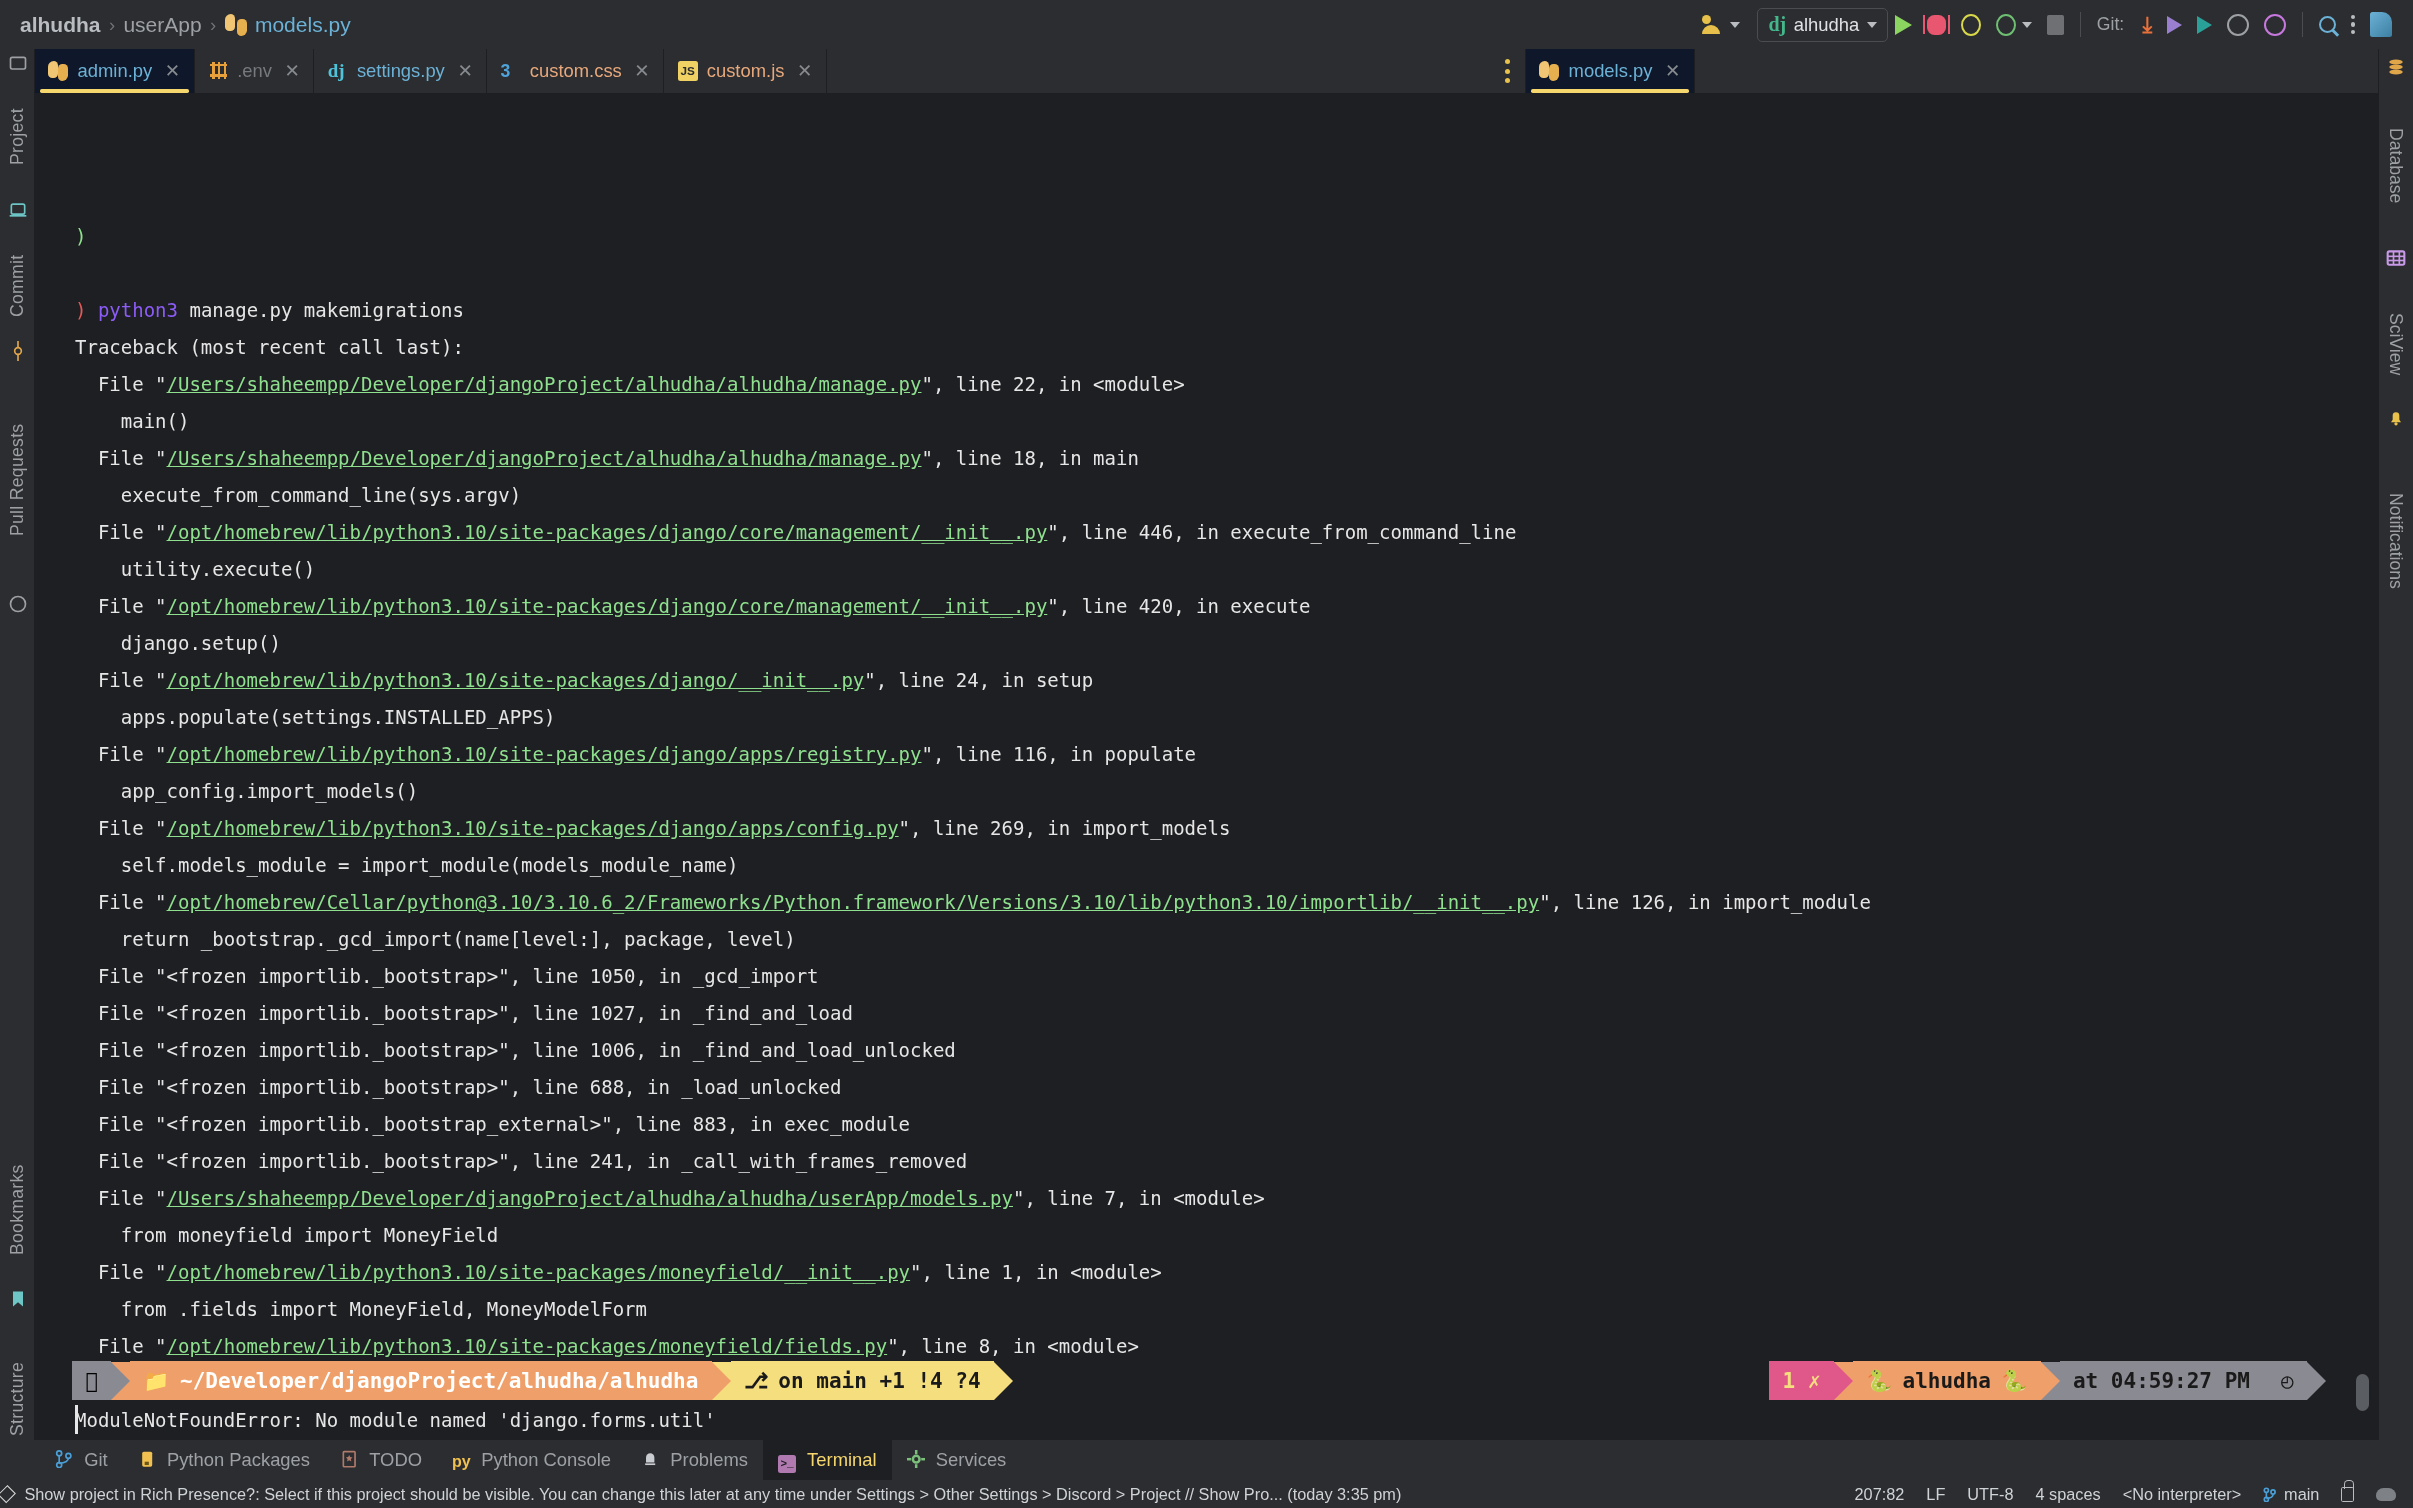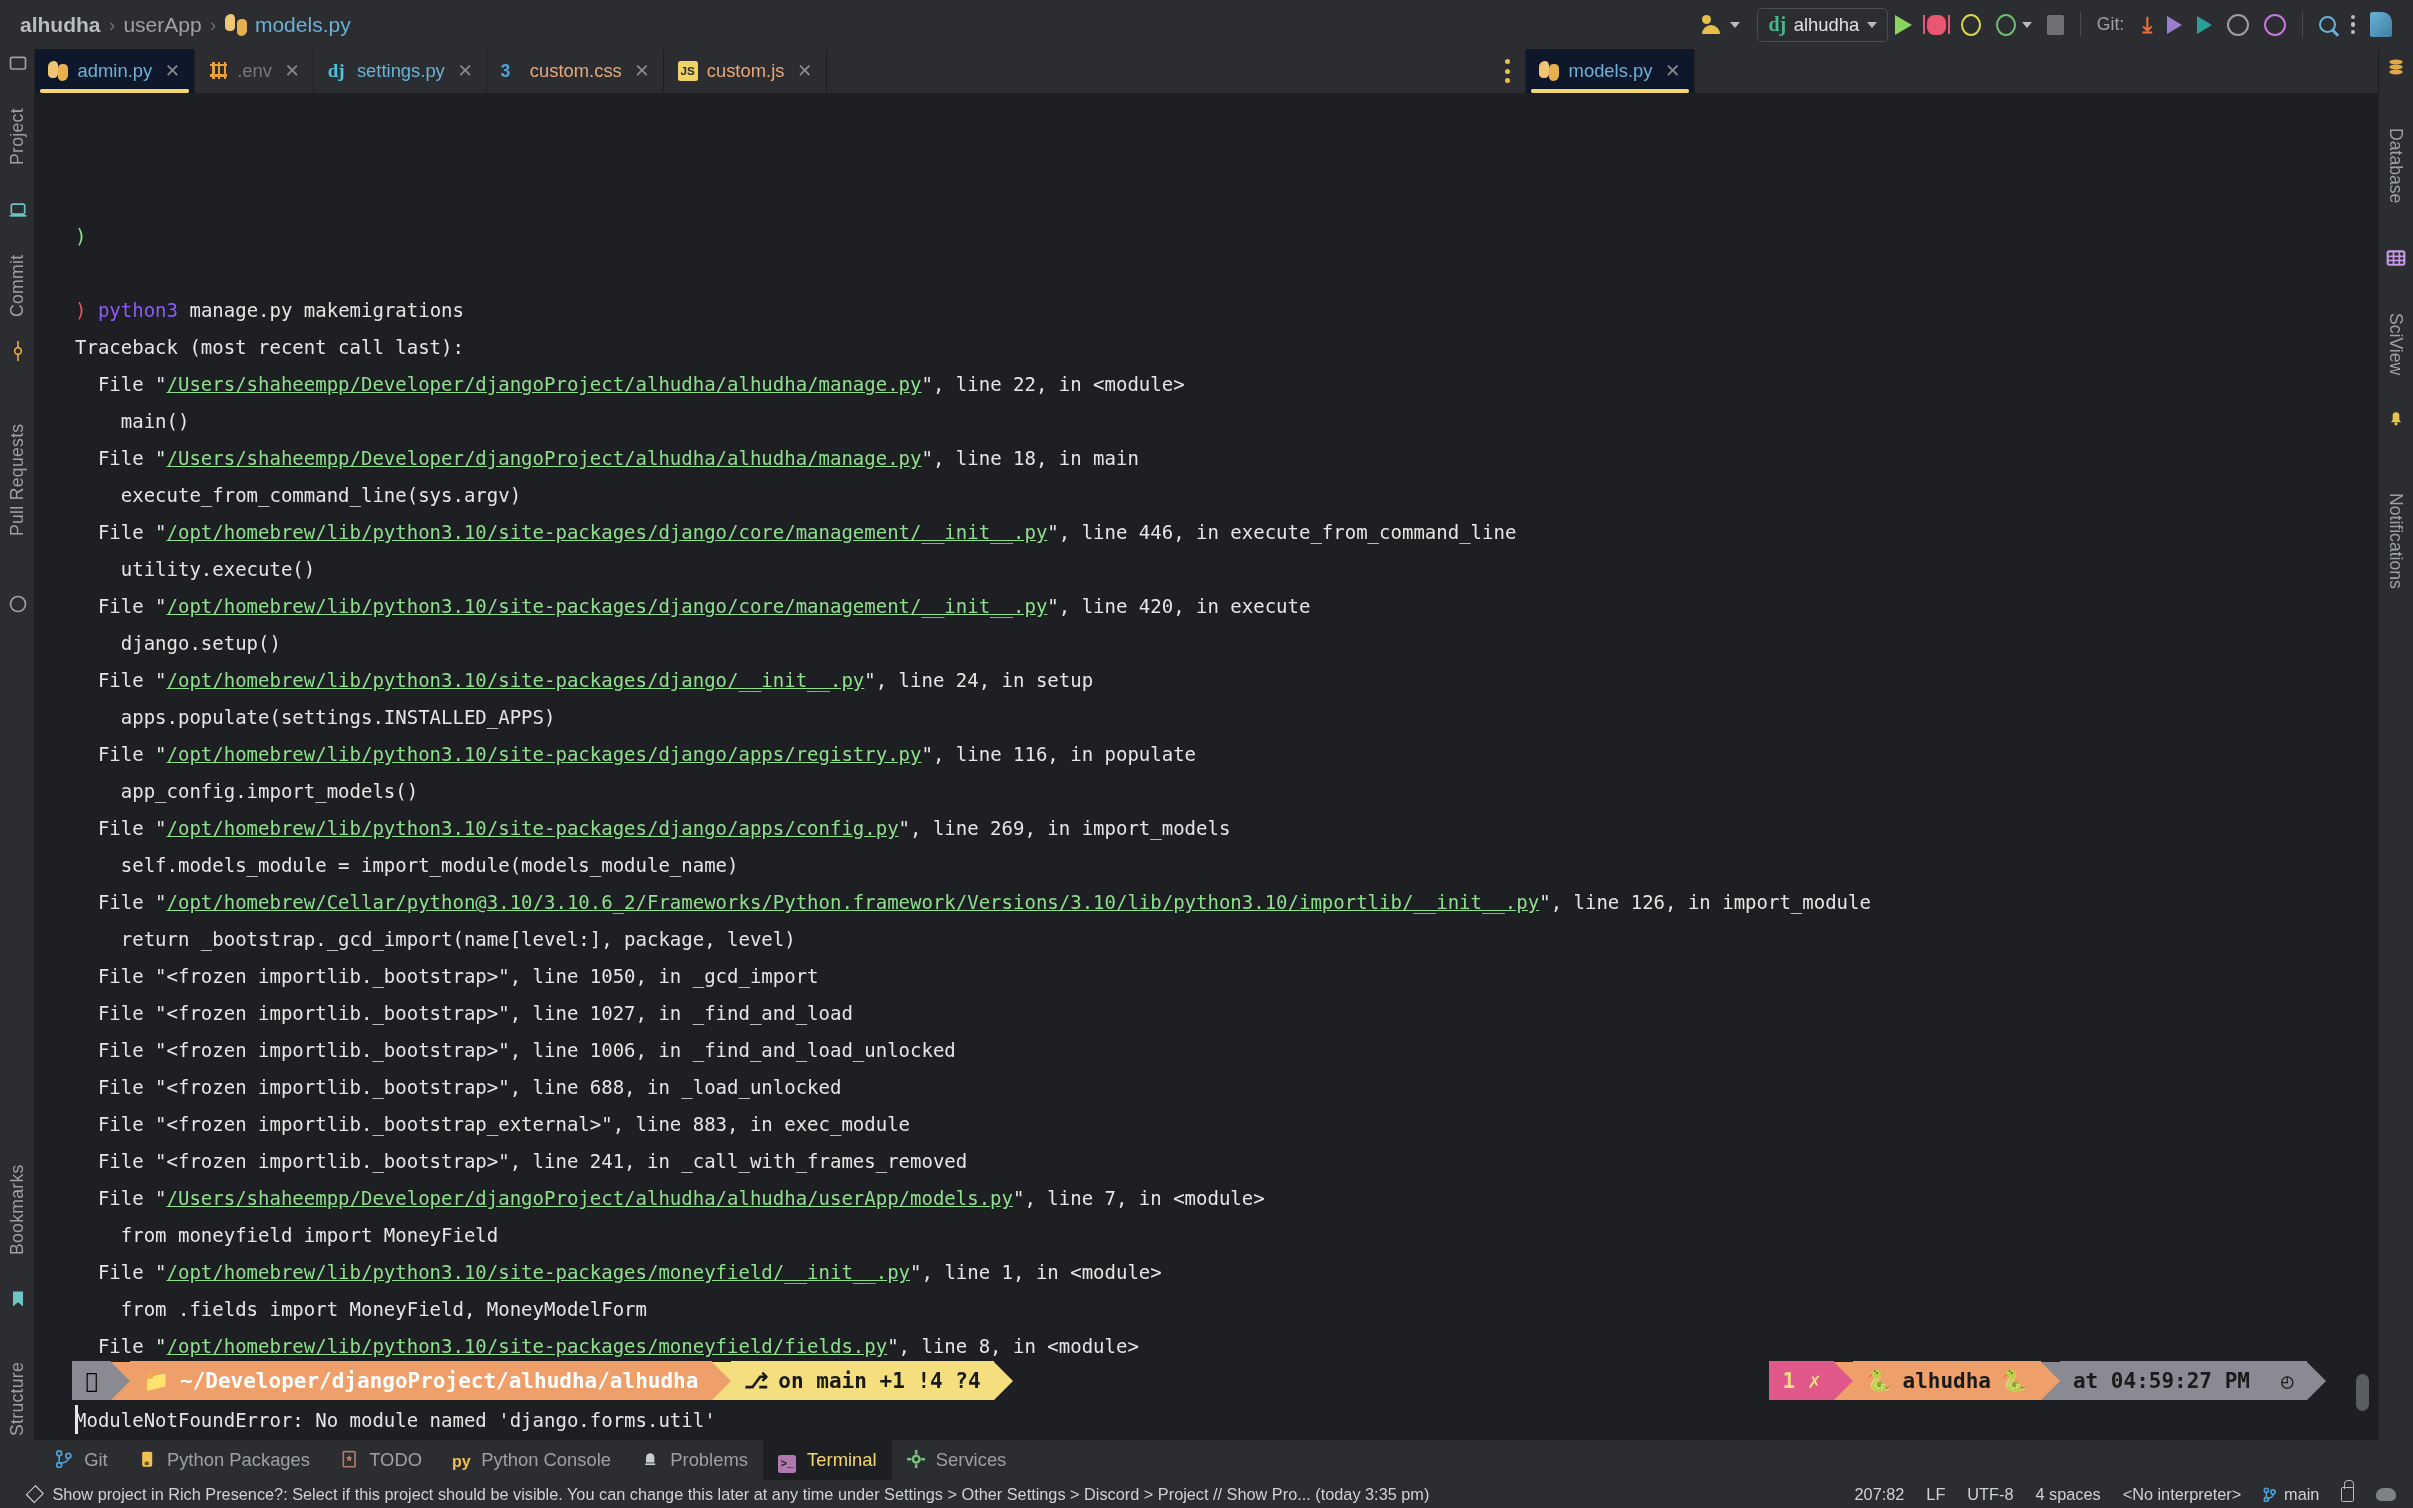--- a/index.html
+++ b/index.html
@@ -181,21 +181,21 @@
     color:#9da0a5; font-size:18.4px;
   }
   .bb-item.active{ background:#1e1f22; color:#f5d76e; }
   .bb-ico{ width:20px; height:20px; display:inline-block; position:relative; flex:none;}
 
   
   .statusbar{
     position:absolute; left:0; top:1480px; width:2413px; height:28.5px;
     background:#2b2d30; display:flex; align-items:center; font-size:16.3px; color:#cfd2d6;
   }
-  .sb-left{ display:flex; align-items:center; gap:11.7px; padding-left:29px; }
+  .sb-left{ display:flex; align-items:center; gap:11.7px; padding-left:1px; }
   .sb-diamond{ width:11.7px;height:11.7px;border:1.7px solid #d8d8d8; transform:rotate(45deg) scale(1,1.15);}
   .sb-right{ margin-left:auto; display:flex; align-items:center; gap:22px; padding-right:17px; }
   .lock-ico{ width:12.6px;height:15px;border:1.7px solid #b9bcc0;border-radius:1.7px;position:relative;}
   .lock-ico:before{content:"";position:absolute;left:1.7px;top:-7.5px;width:7.5px;height:7.5px;border:1.7px solid #b9bcc0;border-bottom:none;border-radius:4.2px 4.2px 0 0;}
   .cloud-ico{ width:20px;height:13.4px;background:#7e8287;border-radius:7.5px 7.5px 5px 5px;}
 </style>
 </head>
 <body>
 
 <div class="app">

